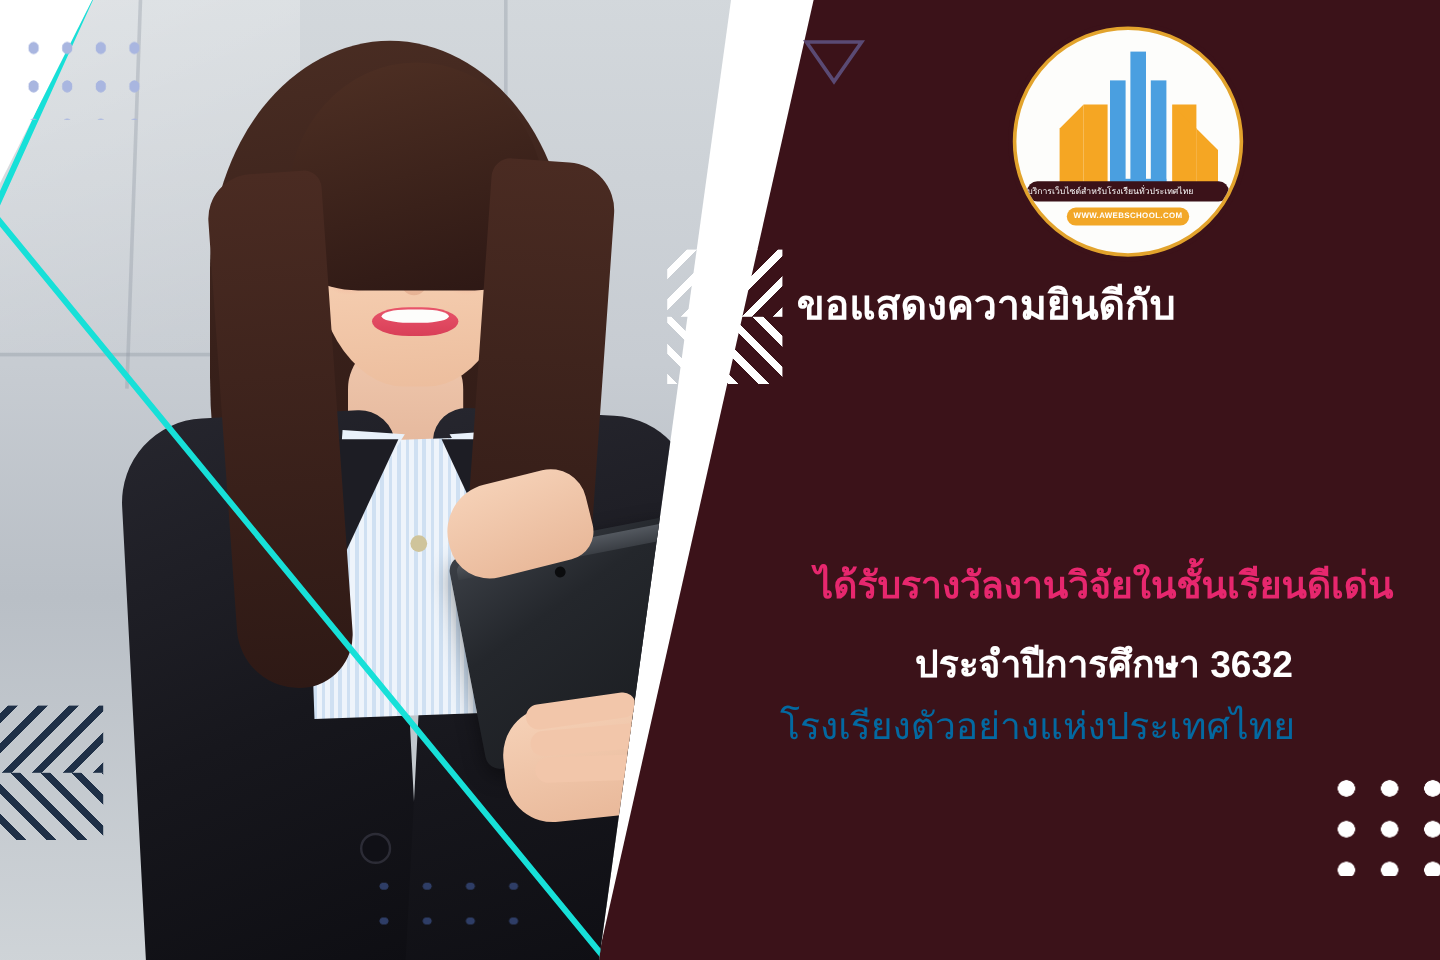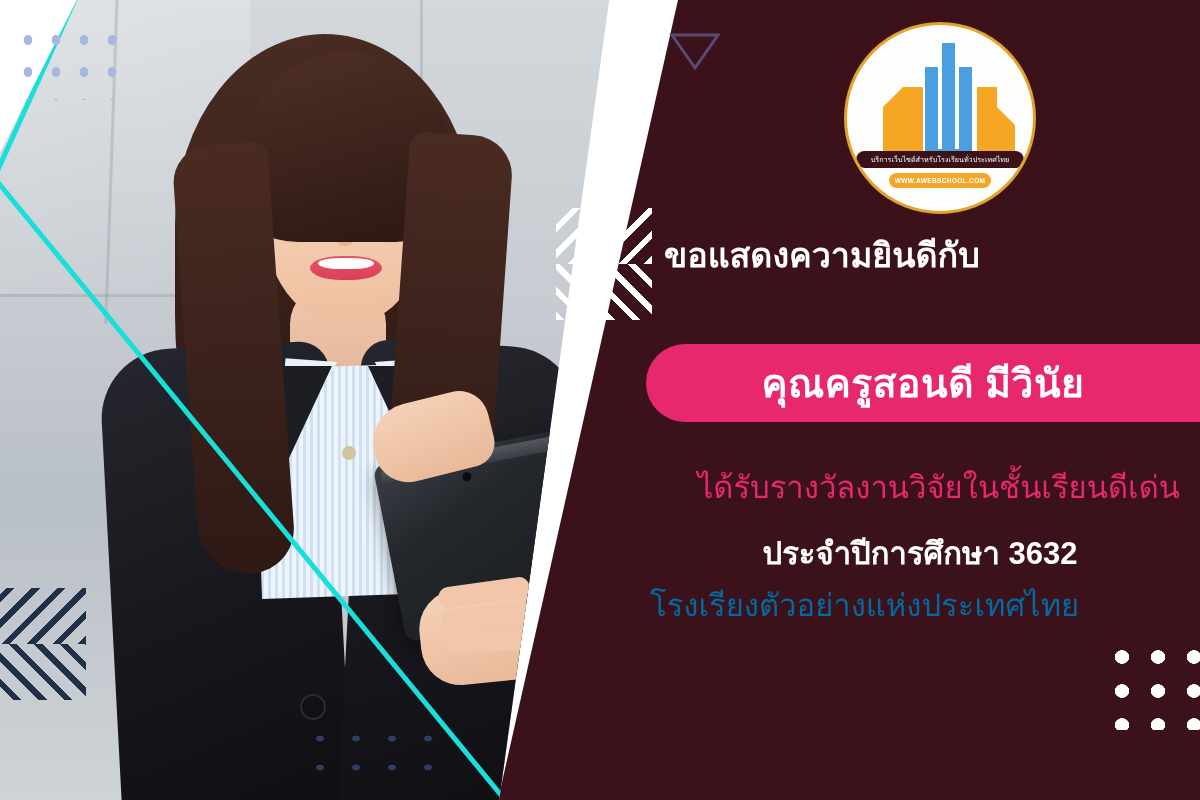--- a/index.html
+++ b/index.html
@@ -344,21 +344,20 @@
   .logo-bars { position: absolute; left: 0; top: 0; width: 186px; height: 186px; }
   .logo-caption {
     position: absolute;
     left: 9px; top: 126px;
     width: 168px; height: 17px;
     background: #3b1219;
     border-radius: 9px;
     color: #fff;
     font-size: 7.2px;
     line-height: 17px;
-    text-align: center;
     white-space: nowrap;
     overflow: hidden;
   }
   .logo-url {
     position: absolute;
     left: 42px; top: 148px;
     width: 102px; height: 15px;
     background: #f2a727;
     border-radius: 8px;
     color: #ffffff;
@@ -396,24 +395,24 @@
     color: #ffffff;
     font-size: 39px;
     font-weight: bold;
     white-space: nowrap;
     letter-spacing: .5px;
   }
   .award-line {
     position: absolute;
     left: 660px; top: 462px;
     width: 520px;
-    text-align: right;
+    text-align: center;
     color: #e7276e;
     font-size: 31px;
-    font-weight: normal;
+    font-weight: bold;
     white-space: nowrap;
   }
   .year-line {
     position: absolute;
     left: 660px; top: 528px;
     width: 520px;
     text-align: center;
     color: #ffffff;
     font-size: 31px;
     font-weight: bold;
@@ -521,23 +520,20 @@
       <path d="M130 62 L150 82 L150 138 L130 138 Z" fill="#f5a623"></path>
       <path d="M108 62 L130 62 L130 138 L108 138 Z" fill="#f5a623" opacity="0"></path>
       <path d="M150 82 L168 100 L168 138 L150 138 Z" fill="#f5a623"></path>
     </svg>
     <div class="logo-caption">บริการเว็บไซต์สำหรับโรงเรียนทั่วประเทศไทย</div>
     <div class="logo-url">WWW.AWEBSCHOOL.COM</div>
   </div>
 
   <div class="headline">ขอแสดงความยินดีกับ</div>
 
-  <div class="name-banner">
-    <span class="name-text">คุณครูสอนดี  มีวินัย</span>
-  </div>
 
   <div class="award-line">ได้รับรางวัลงานวิจัยในชั้นเรียนดีเด่น</div>
 
   <div class="year-line">ประจำปีการศึกษา 3632</div>
 
   <div class="school-line">โรงเรียงตัวอย่างแห่งประเทศไทย</div>
 
 </div>
 
 </body></html>

